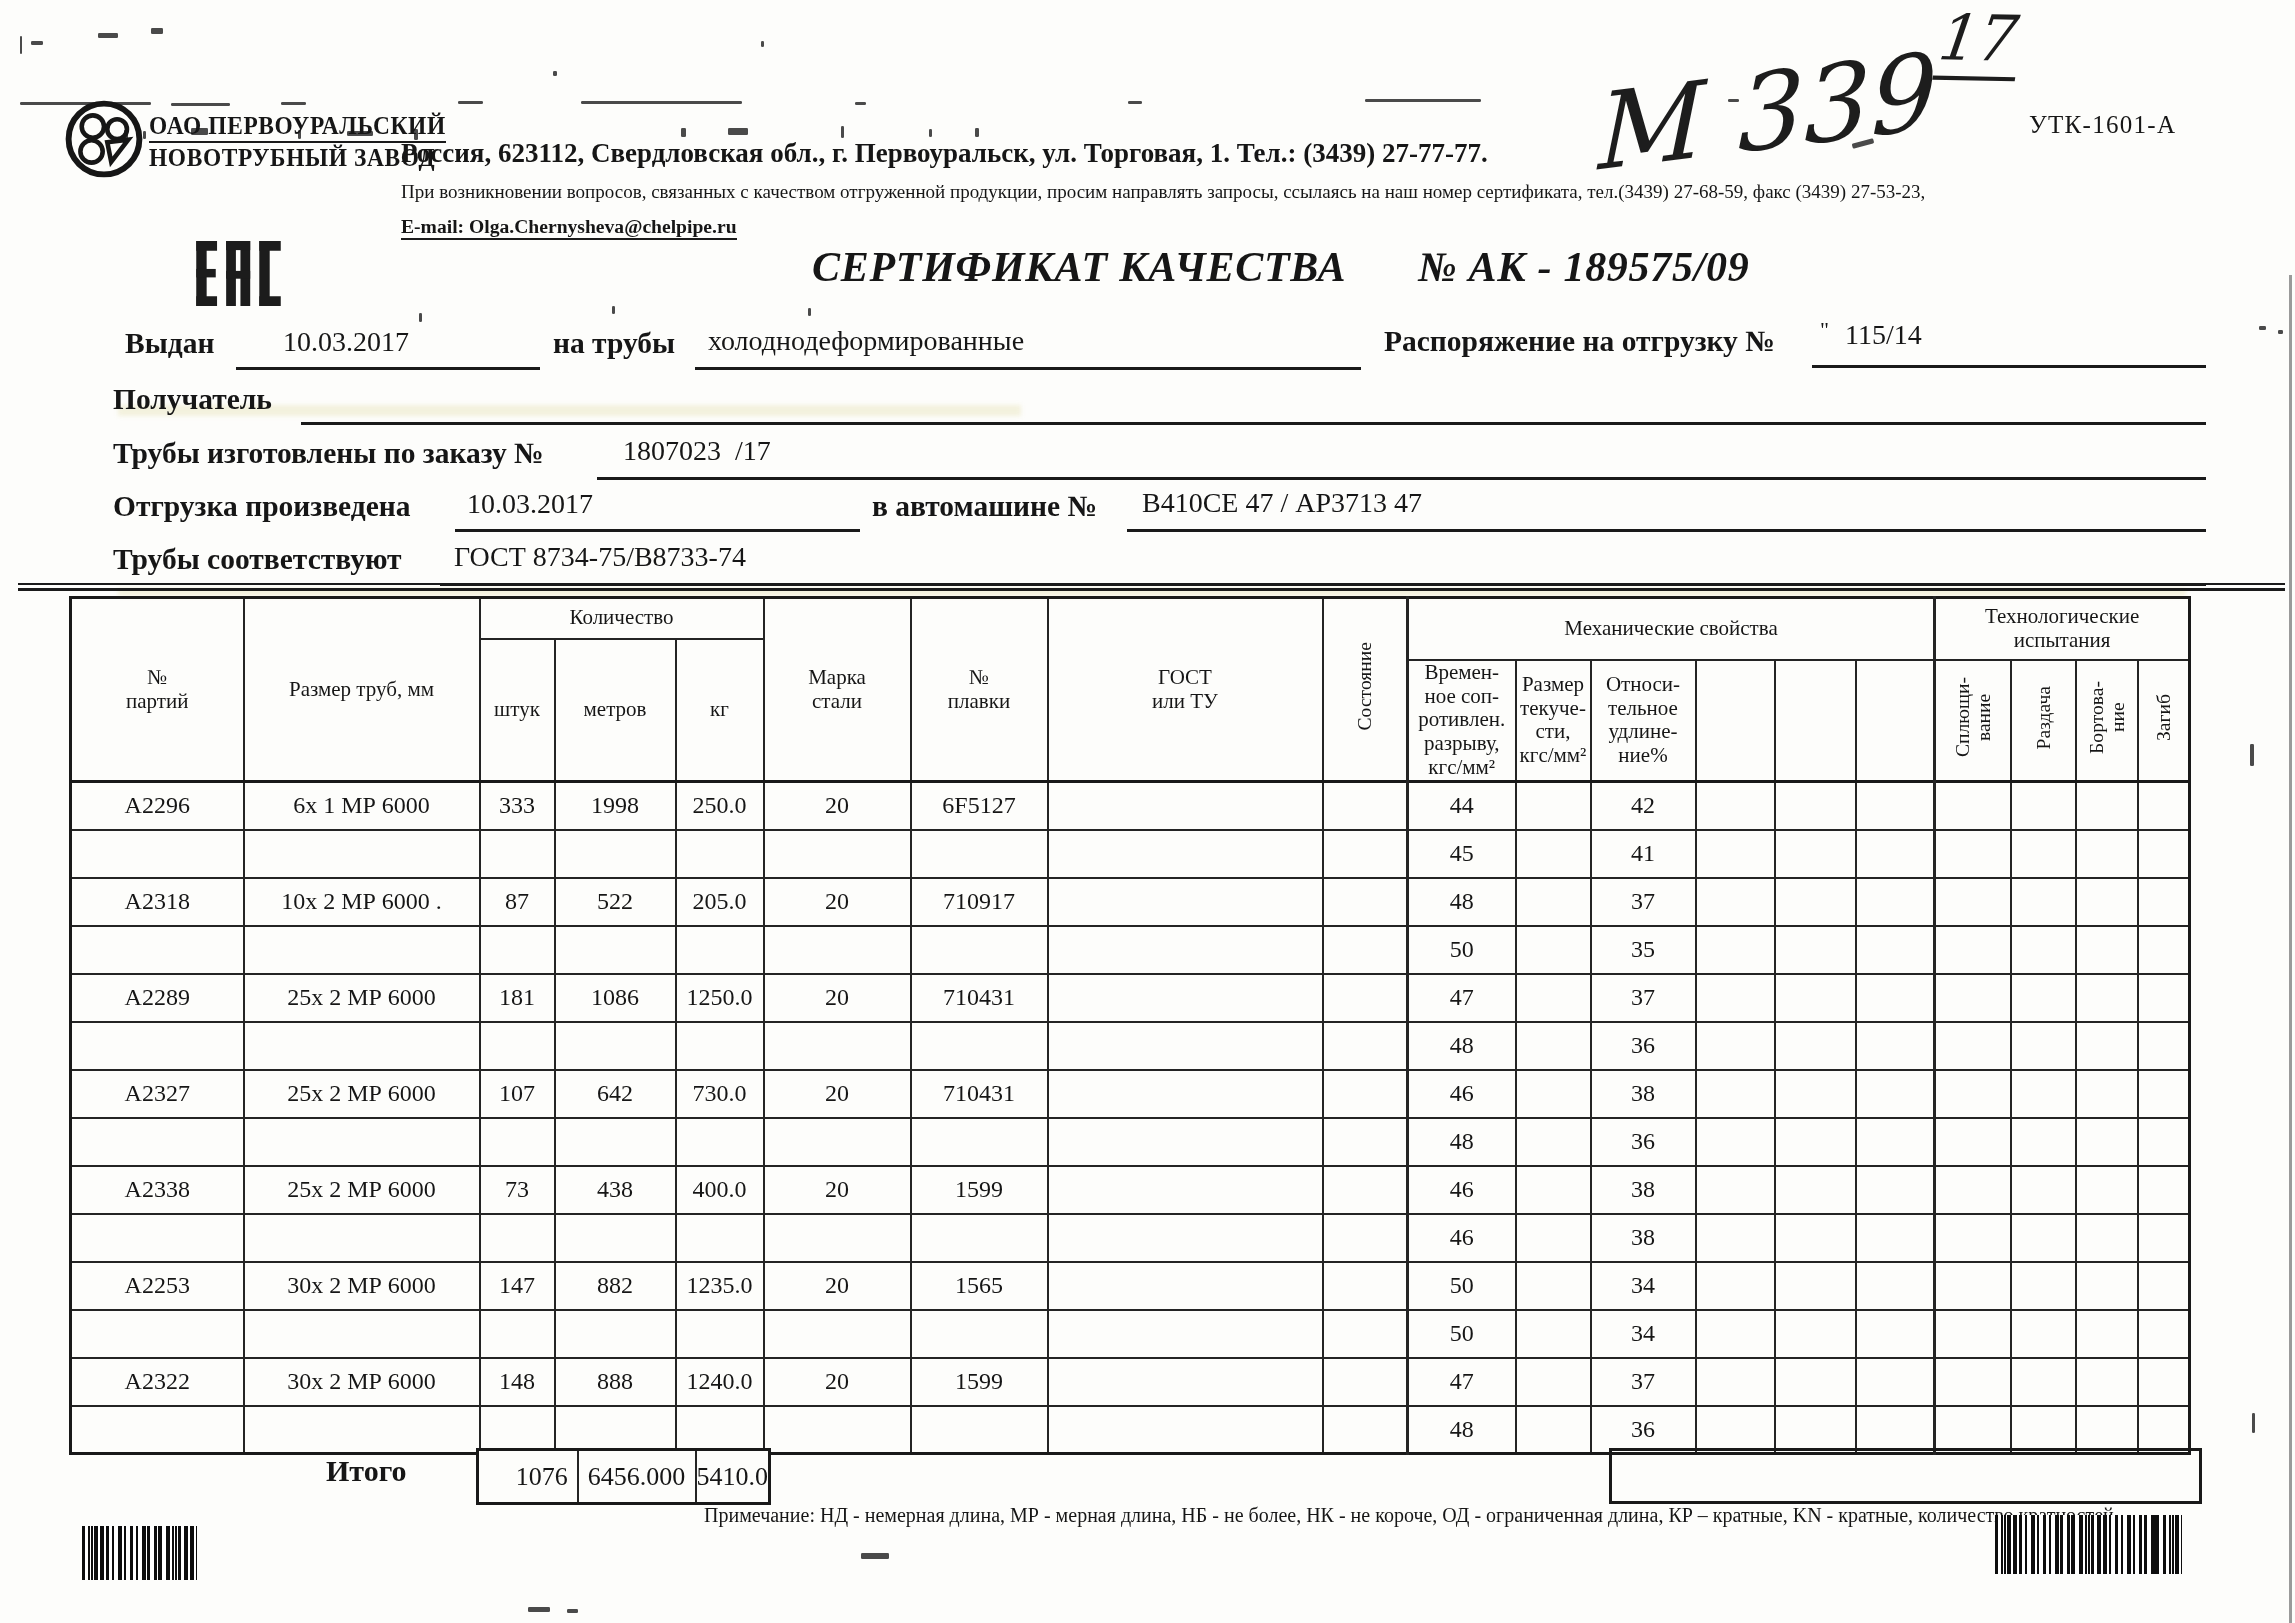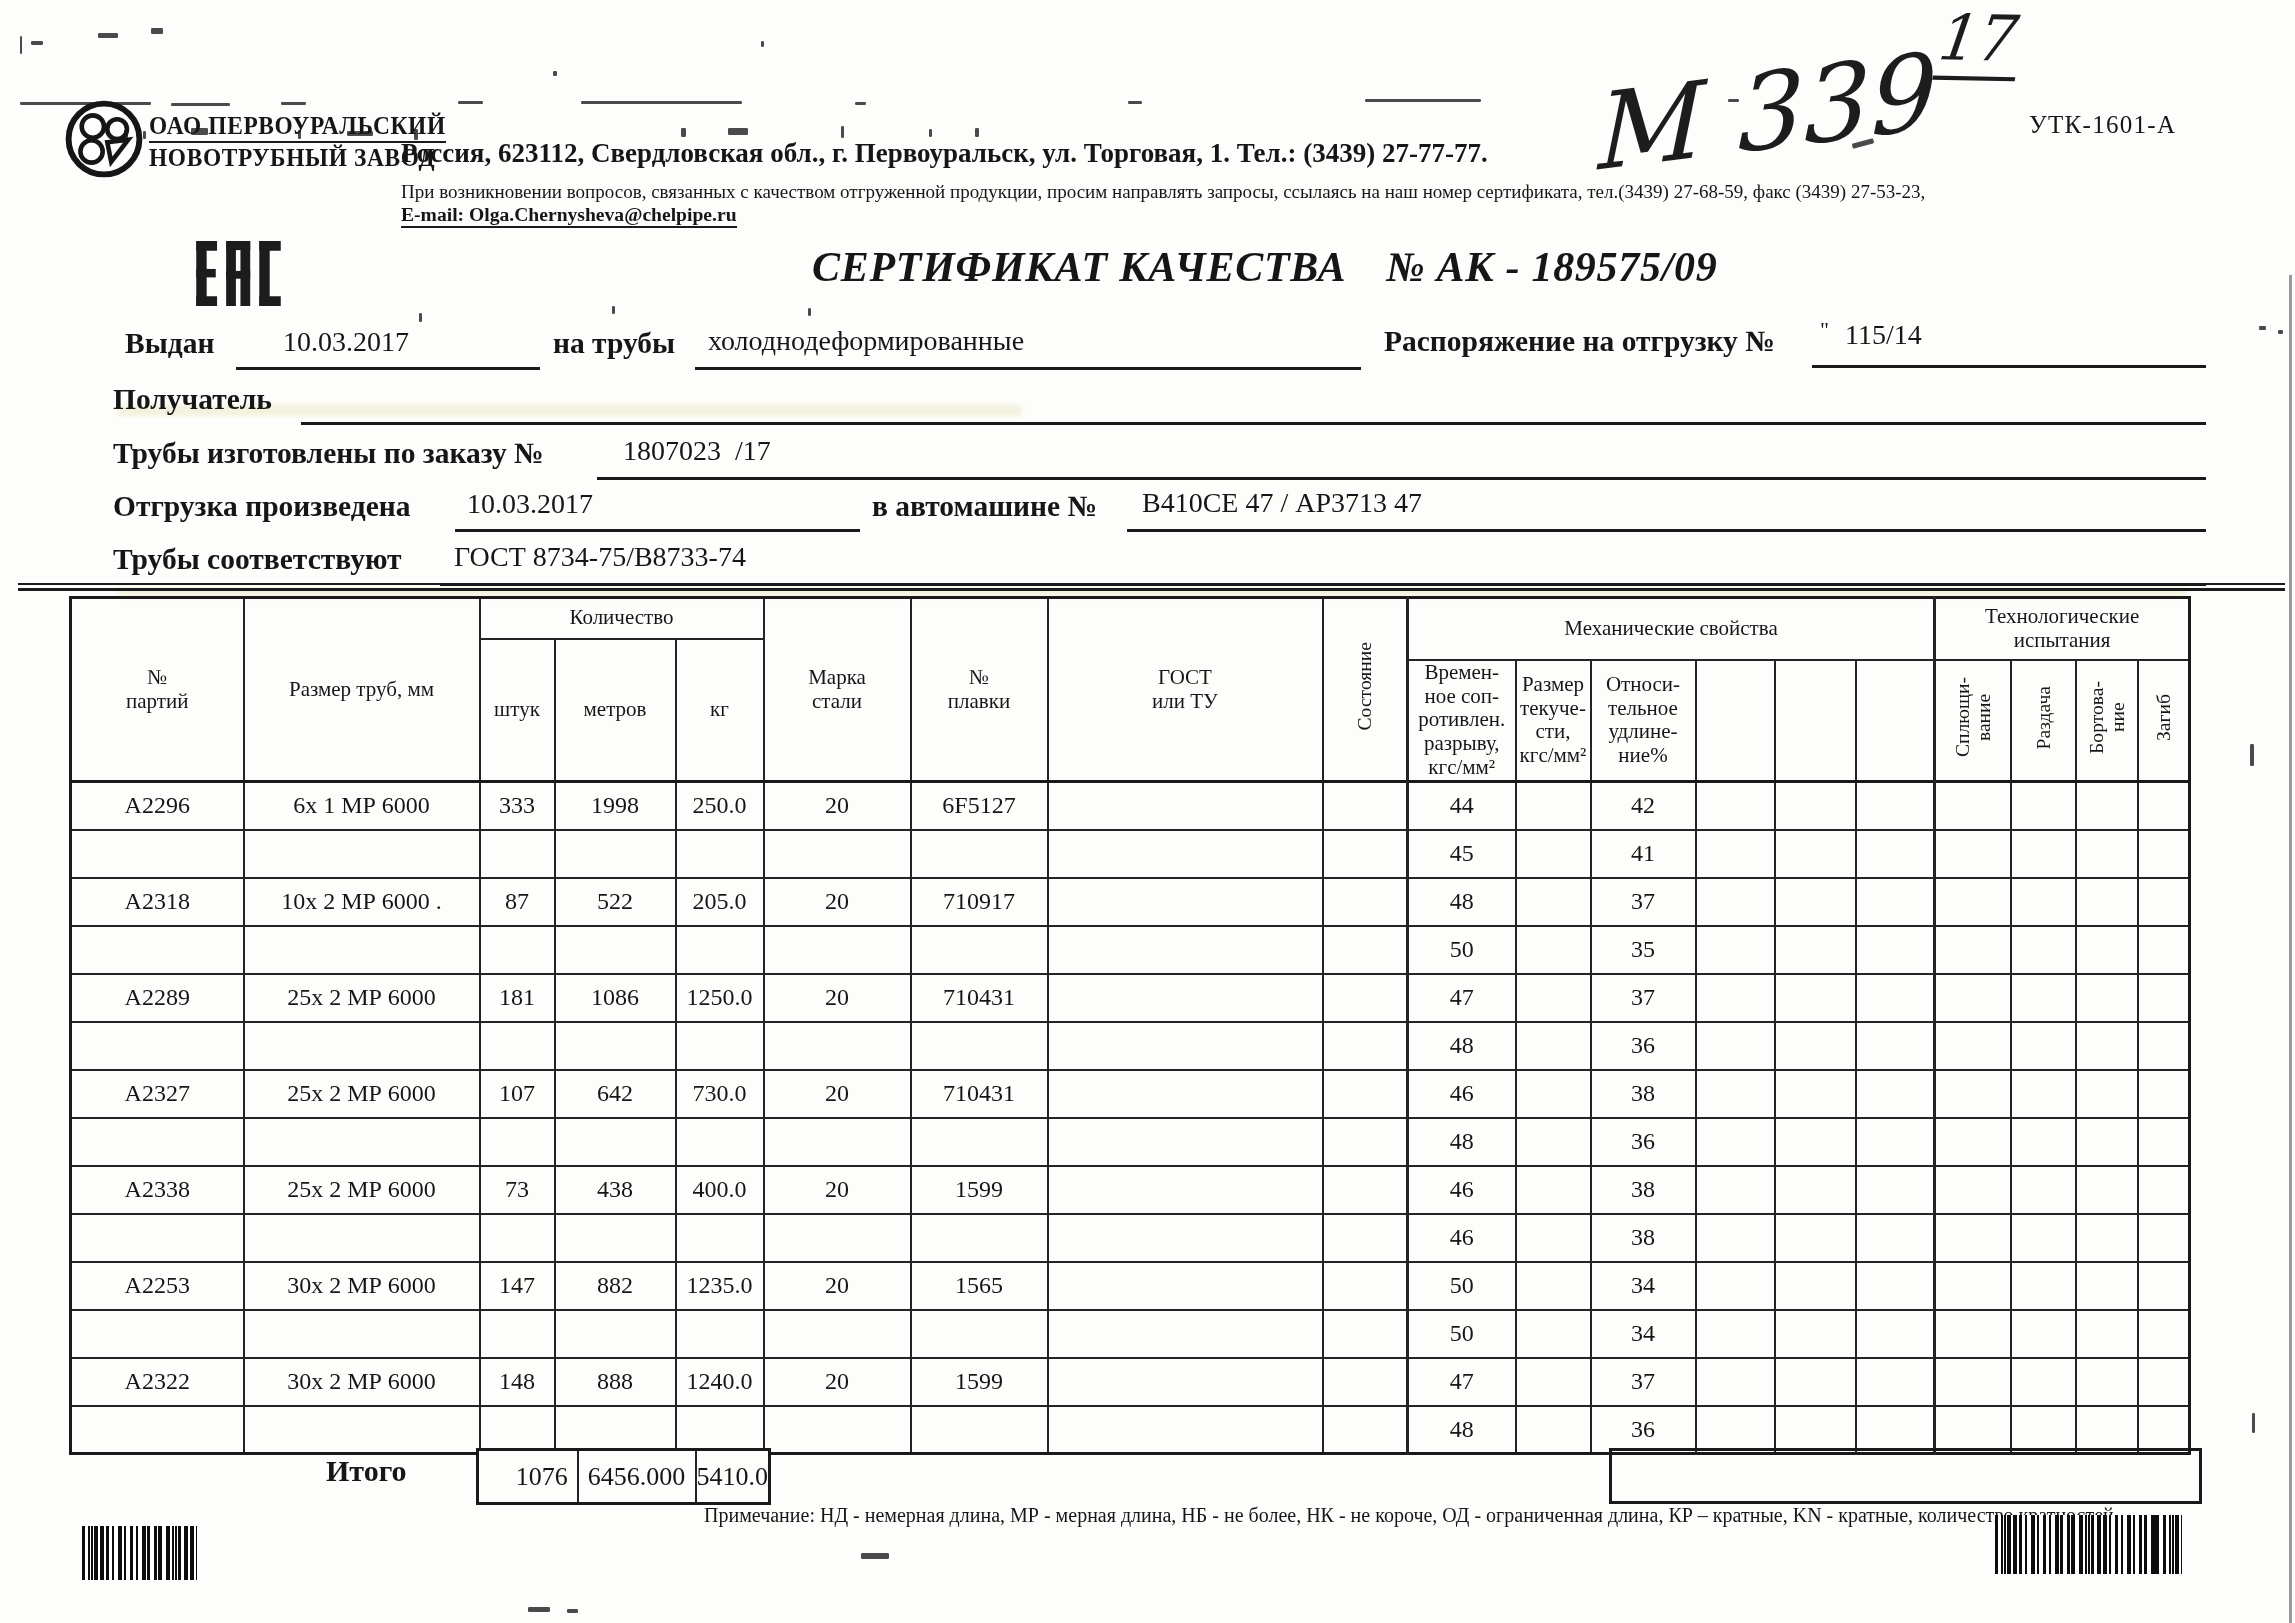--- a/index.html
+++ b/index.html
@@ -102,21 +102,21 @@
       <path d="M66 66 L98 62 L72 96 Z" fill="none" stroke="#161616" stroke-width="7"></path>
     </svg>
   </div>
   <div class="abs co-name" style="left:149px;top:111px;">
     <div class="u1">ОАО ПЕРВОУРАЛЬСКИЙ</div>
     <div>НОВОТРУБНЫЙ ЗАВОД</div>
   </div>
 
   <div class="abs addr" style="left:401px;top:138px;">Россия, 623112, Свердловская обл., г. Первоуральск, ул. Торговая, 1. Тел.: (3439) 27-77-77.</div>
   <div class="abs note" style="left:401px;top:181px;">При возникновении вопросов, связанных с качеством отгруженной продукции, просим направлять запросы, ссылаясь на наш номер сертификата, тел.(3439) 27-68-59, факс (3439) 27-53-23,</div>
-  <div class="abs" style="left:401px;top:204px;">
+  <div class="abs" style="left:401px;top:216px;">
     <span class="email"><span>E-mail:</span> <span>Olga.Chernysheva@chelpipe.ru</span></span>
   </div>
 
   <div class="abs hw" style="left:1597px;top:46px;">
     <span>М 339</span><span class="sup">17</span>
   </div>
   <div class="abs noise" style="left:1852px;top:141px;width:22px;height:5.2px;transform:rotate(-15deg);"></div>
   <div class="abs utk" style="left:2029px;top:111px;">УТК-1601-А</div>
 
   <div class="eac" title="">
@@ -131,21 +131,21 @@
           <rect x="46" y="0" width="37" height="14"></rect>
           <rect x="46" y="46" width="37" height="12"></rect>
         <rect x="97" y="0" width="16" height="100"></rect>
           <rect x="97" y="0" width="33" height="15"></rect>
           <rect x="97" y="85" width="33" height="15"></rect>
       </g>
     </svg>
   </div>
 
   <div class="abs title" style="left:812px;top:243px;">
-    <span>СЕРТИФИКАТ КАЧЕСТВА</span><span style="margin-left:40px;font-style:italic;">№  АК -  189575/09</span>
+    <span>СЕРТИФИКАТ КАЧЕСТВА</span><span style="margin-left:72px;font-style:italic;">№  АК -  189575/09</span>
   </div>
 
   <div class="abs lbl" style="left:113px;top:327px;margin-left:12px;">Выдан</div>
   <div class="abs val" style="left:283px;top:326px;">10.03.2017</div>
   <div class="uline" style="left:236px;top:367px;width:304px;"></div>
   <div class="abs lbl" style="left:553px;top:327px;">на трубы</div>
   <div class="abs val" style="left:708px;top:325px;">холоднодеформированные</div>
   <div class="uline" style="left:695px;top:367px;width:666px;"></div>
   <div class="abs lbl" style="left:1384px;top:325px;">Распоряжение на отгрузку №</div>
   <div class="abs val" style="left:1820px;top:317px;font-size:22px;">"</div>

